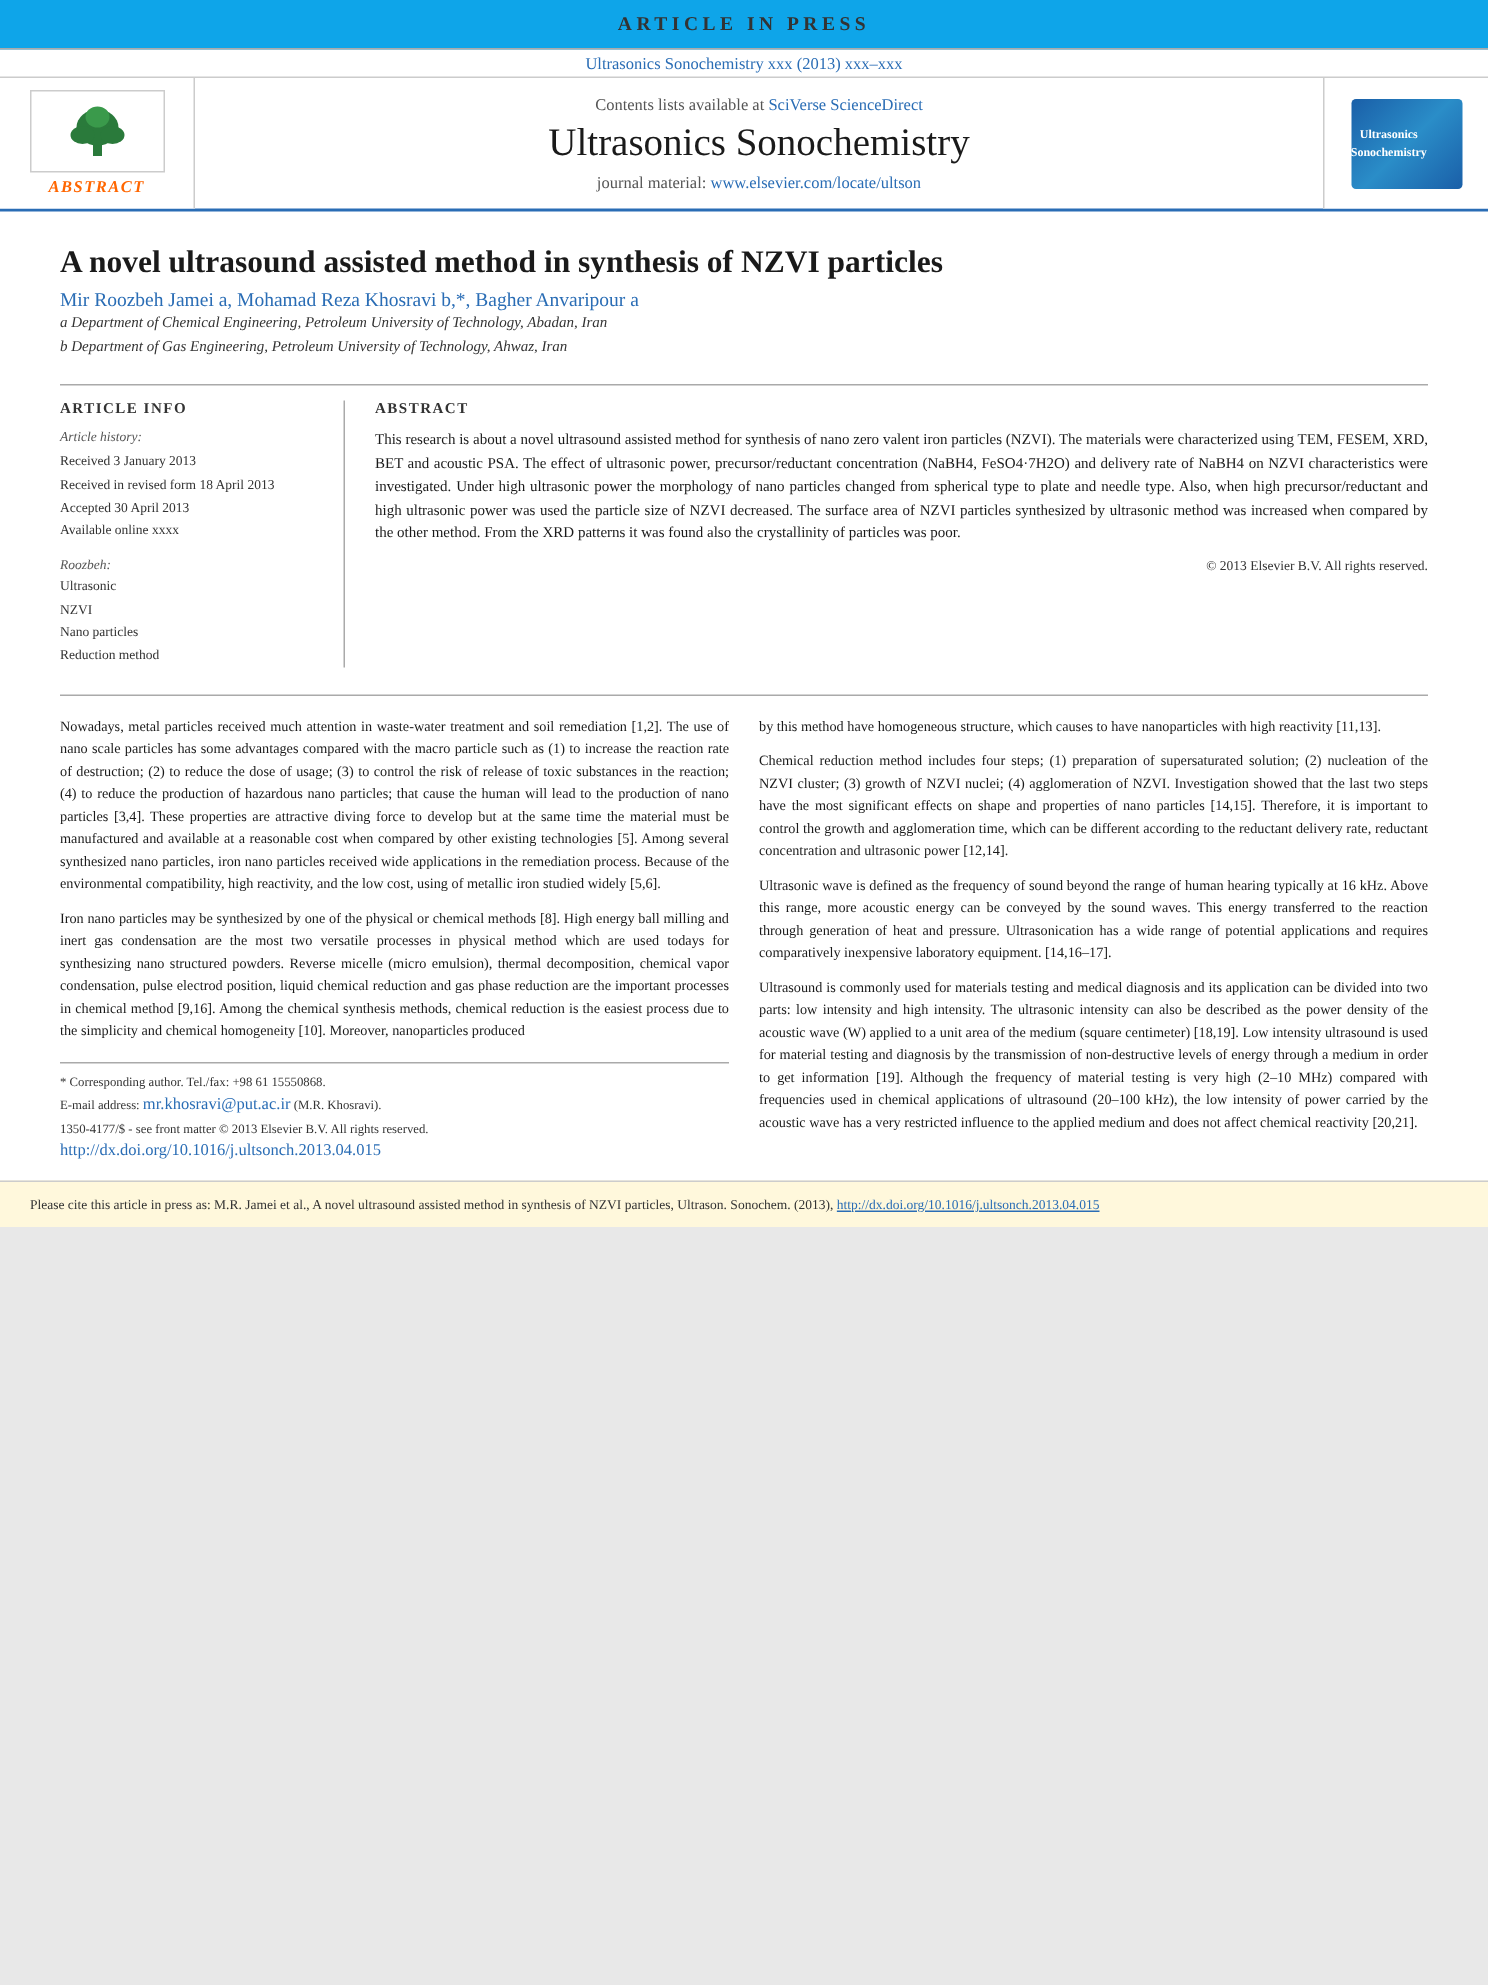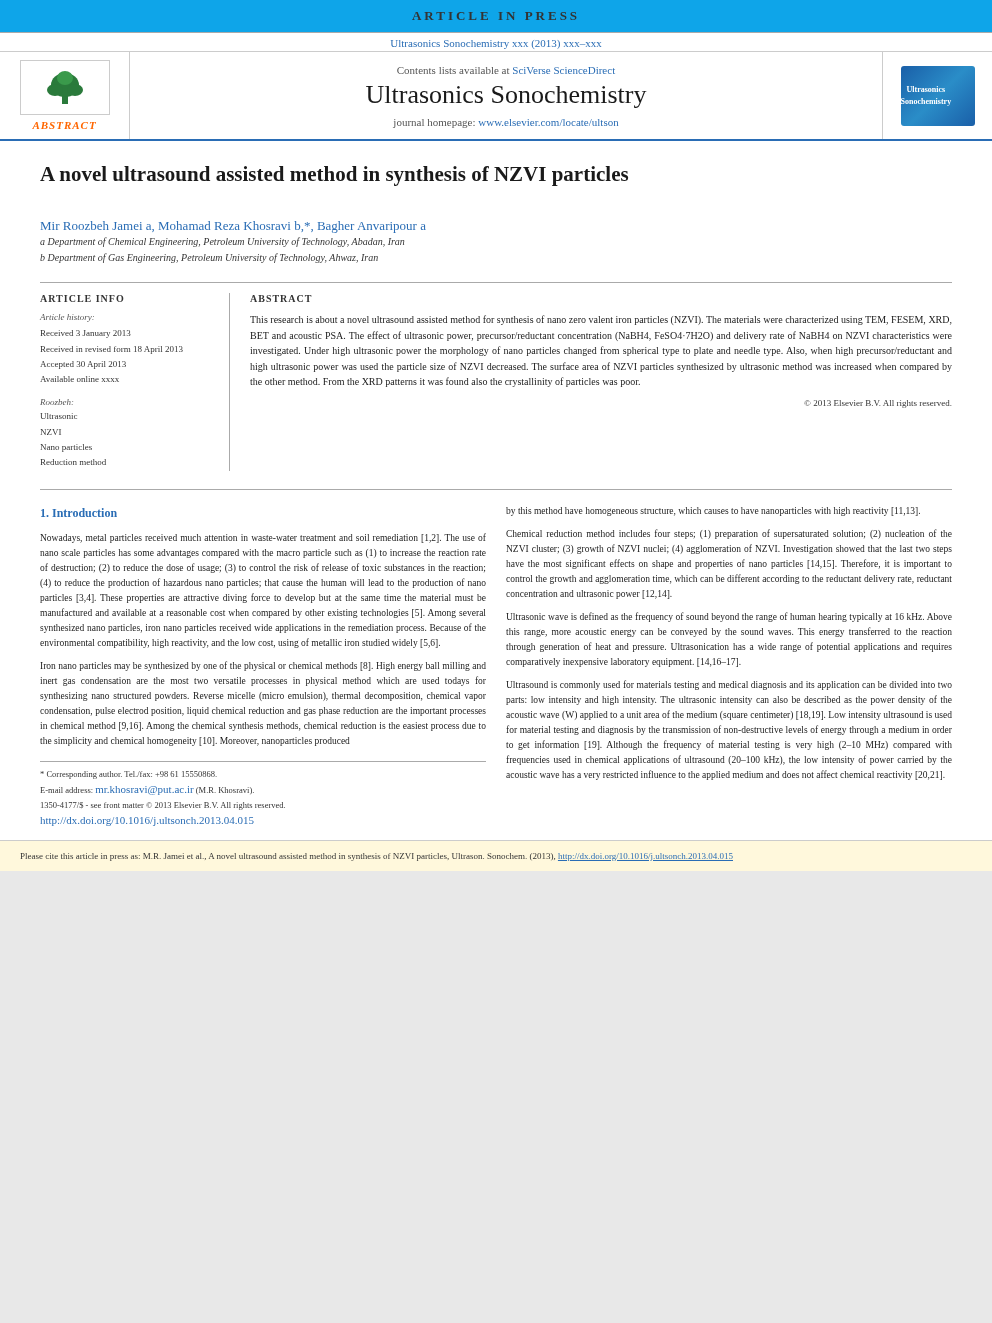--- a/index.html
+++ b/index.html
@@ -145,21 +145,21 @@
     
     .article-content {
       padding: 20px 40px 10px 40px;
     }
 
     
     .article-title {
       font-size: 21px;
       font-weight: bold;
       color: #1a1a1a;
-      margin-bottom: 30px;
+      margin-bottom: 4px;
       font-family: 'Times New Roman', Times, serif;
       line-height: 1.3;
     }
 
     
     .authors-line {
       font-size: 13px;
       color: #2a6db5;
       margin-bottom: 0;
     }
@@ -331,21 +331,21 @@
       <div class="elsevier-brand">ABSTRACT</div>
     </div>
 
     <div class="journal-center">
       <div class="sciverse-line">
         <span>Contents lists available at</span>
         <span class="sciverse-link"> <span>SciVerse ScienceDirect</span></span>
       </div>
       <div class="journal-title-main">Ultrasonics Sonochemistry</div>
       <div class="journal-homepage-line">
-        <span>journal homepage:</span>
+        <span>journal material:</span>
         <span class="journal-homepage-link">www.elsevier.com/locate/ultson</span>
       </div>
     </div>
 
     <div class="ultrasonics-logo-area">
       <div class="ultrasonics-logo-box">
         <div class="ultrasonics-logo-text">Ultrasonics<br>Sonochemistry</div>
       </div>
     </div>
   </div>
@@ -391,21 +391,20 @@
         <div class="copyright-line">© 2013 Elsevier B.V. All rights reserved.</div>
       </div>
 
     </div>
 
     <hr class="section-divider">
 
     <div class="two-col-text">
 
       <div class="text-col">
-        <div class="section-title">1. Introduction</div>
         <div class="para">Nowadays, metal particles received much attention in waste-water treatment and soil remediation [1,2]. The use of nano scale particles has some advantages compared with the macro particle such as (1) to increase the reaction rate of destruction; (2) to reduce the dose of usage; (3) to control the risk of release of toxic substances in the reaction; (4) to reduce the production of hazardous nano particles; that cause the human will lead to the production of nano particles [3,4]. These properties are attractive diving force to develop but at the same time the material must be manufactured and available at a reasonable cost when compared by other existing technologies [5]. Among several synthesized nano particles, iron nano particles received wide applications in the remediation process. Because of the environmental compatibility, high reactivity, and the low cost, using of metallic iron studied widely [5,6].</div>
         <div class="para">Iron nano particles may be synthesized by one of the physical or chemical methods [8]. High energy ball milling and inert gas condensation are the most two versatile processes in physical method which are used todays for synthesizing nano structured powders. Reverse micelle (micro emulsion), thermal decomposition, chemical vapor condensation, pulse electrod position, liquid chemical reduction and gas phase reduction are the important processes in chemical method [9,16]. Among the chemical synthesis methods, chemical reduction is the easiest process due to the simplicity and chemical homogeneity [10]. Moreover, nanoparticles produced</div>
 
         <div class="footnote-area">
           <div>* Corresponding author. Tel./fax: +98 61 15550868.</div>
           <div>
             <span>E-mail address: </span>
             <span class="sciverse-link">mr.khosravi@put.ac.ir</span>
             <span> (M.R. Khosravi).</span>
           </div>

